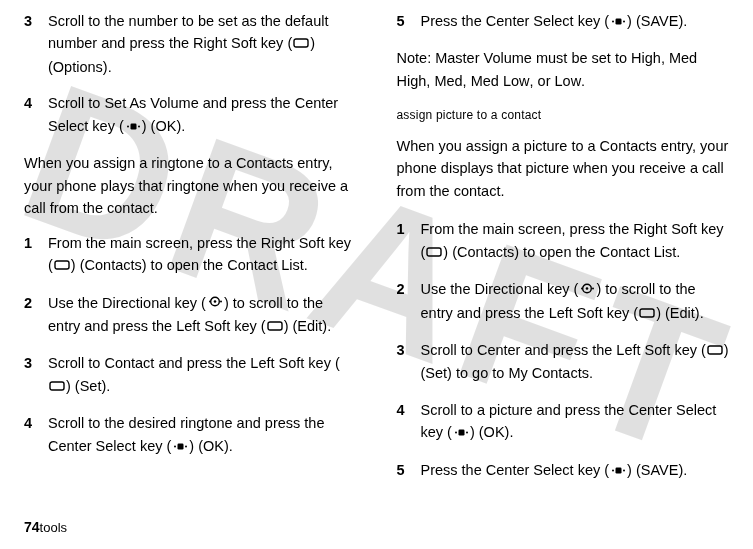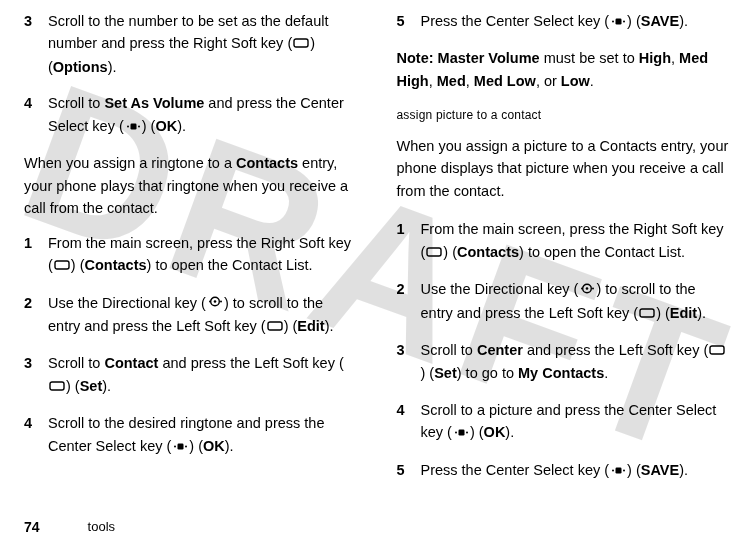--- a/index.html
+++ b/index.html
@@ -52,38 +52,37 @@
   }
   .step-text {
     flex: 1;
   }
   h2.section {
     font-size: 12px;
     font-weight: 400;
     margin: 14px 0 10px 0;
     letter-spacing: 0.2px;
   }
-  .bold { font-weight: 700; }
+  .bold { font-weight: 400; }
   .icon {
     display: inline-block;
     vertical-align: middle;
     margin: 0 1px;
   }
   .footer {
     position: absolute;
     bottom: 14px;
     left: 24px;
     font-size: 13px;
     display: flex;
-    align-items: flex-start;
-    gap: 28px;
+    align-items: center;
     z-index: 1;
   }
   .footer .pagenum { font-weight: 700; font-size: 14px; }
-  .footer .section-name { font-weight: 300; padding-left: 20px; }
+  .footer .section-name { font-weight: 300; }
 </style>
 </head>
 <body>
 
 <div class="watermark">DRAFT</div>
 
 <div class="page">
 
   <div class="col">
 

